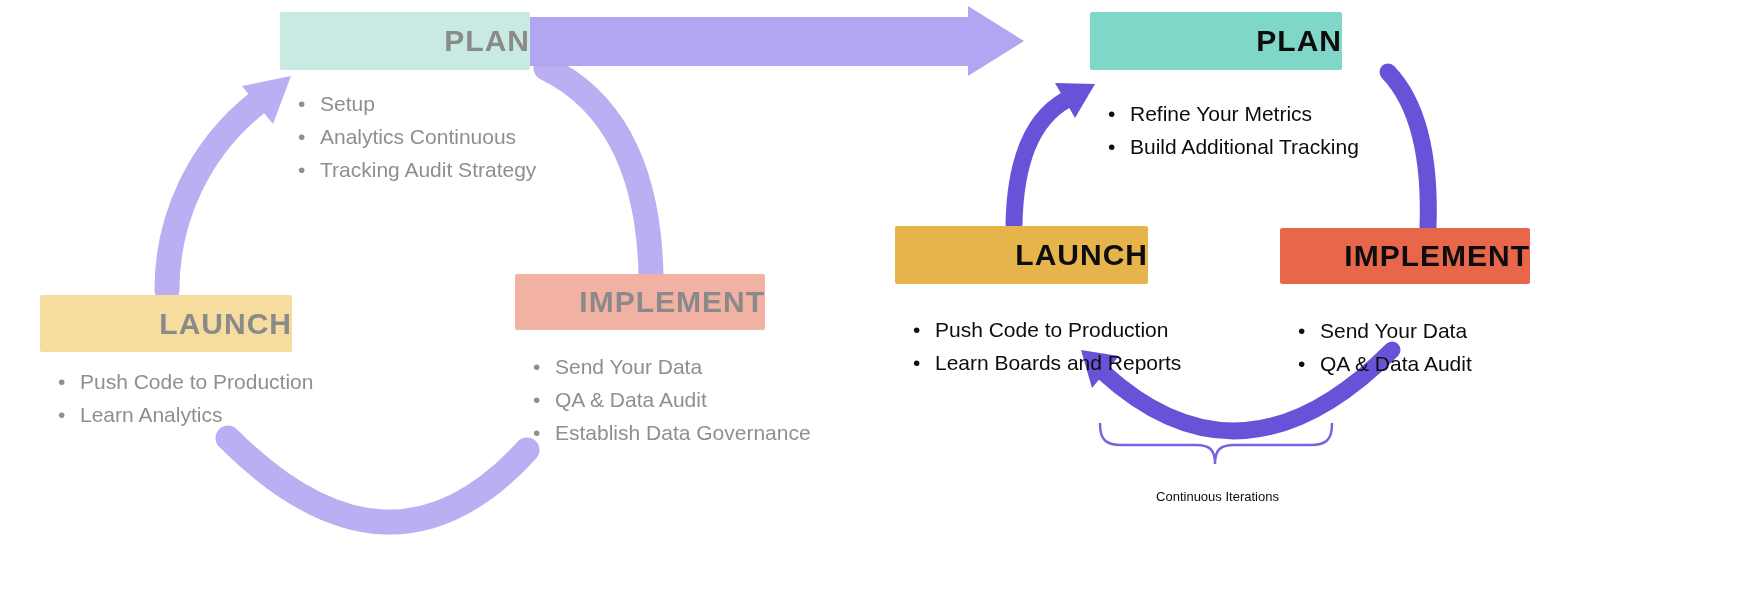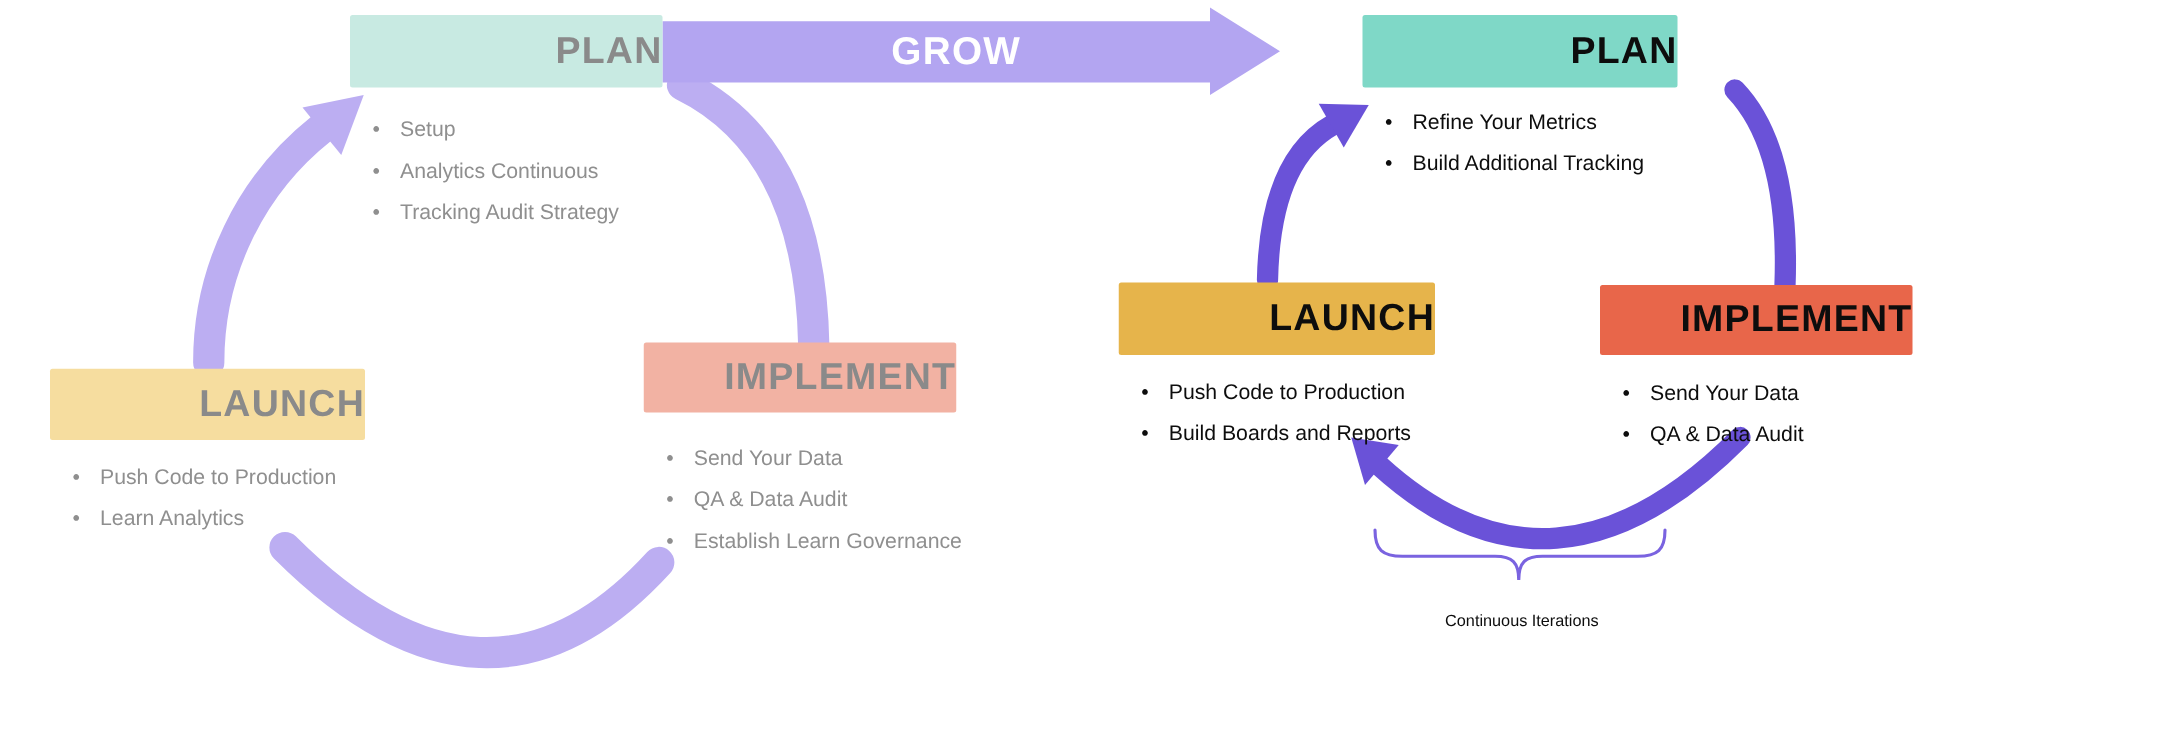--- a/index.html
+++ b/index.html
@@ -55,38 +55,38 @@
     font-weight: bold;
     font-size: 31px;
     letter-spacing: 1px;
   }
 
   ul.bullets {
     position: absolute;
     z-index: 2;
     margin: 0;
     padding: 0;
-    font-size: 17px;
+    font-size: 21px;
     line-height: 20px;
   }
   ul.bullets li {
     list-style: none;
     position: relative;
     padding-left: 24px;
     margin-bottom: 13px;
     white-space: nowrap;
   }
   ul.bullets li::before {
     content: "\2022";
     position: absolute;
     left: 2px;
     top: 0;
   }
   ul.bullets.gray  { color: #8f8f8f; }
-  ul.bullets.black { color: #0d0d0d; }
+  ul.bullets.black { color: #0d0d0d; margin-top: 16px; }
 
   .bullets-left-plan      { left: 296px;  top: 94px;  }
   .bullets-left-implement { left: 531px;  top: 357px; }
   .bullets-left-launch    { left: 56px;   top: 372px; }
   .bullets-right-plan     { left: 1106px; top: 88px;  }
   .bullets-right-launch   { left: 911px;  top: 304px; }
   .bullets-right-implement{ left: 1296px; top: 305px; }
 
   .iterations-caption {
     position: absolute;
@@ -115,21 +115,20 @@
 
     <path d="M 1014 224 Q 1016 128 1066 100" fill="none" stroke="#6a52d8" stroke-width="17" stroke-linecap="round"></path>
     <polygon points="1095,84 1075,118 1055,83" fill="#6a52d8"></polygon>
     <path d="M 1388 72 Q 1432 118 1428 228" fill="none" stroke="#6a52d8" stroke-width="17" stroke-linecap="round"></path>
     <path d="M 1392 350 Q 1243 500 1103 372" fill="none" stroke="#6a52d8" stroke-width="17" stroke-linecap="round"></path>
     <polygon points="1081,350 1119,356 1092,388" fill="#6a52d8"></polygon>
 
     <path d="M 1100 424 C 1100 440 1106 445 1122 445 L 1196 445 C 1210 445 1215 450 1215 464 C 1215 450 1220 445 1234 445 L 1310 445 C 1326 445 1332 440 1332 424" fill="none" stroke="#7a63e0" stroke-width="2.5" stroke-linecap="round"></path>
   </svg>
 
-  <div class="grow-label">GROW</div>
 
   <div class="box faded box-left-plan">
     <span>PLAN</span>
   </div>
   <div class="box faded box-left-implement">
     <span>IMPLEMENT</span>
   </div>
   <div class="box faded box-left-launch">
     <span>LAUNCH</span>
   </div>
@@ -145,34 +144,34 @@
   </div>
 
   <ul class="bullets gray bullets-left-plan">
     <li>Setup</li>
     <li>Analytics Continuous</li>
     <li>Tracking Audit Strategy</li>
   </ul>
   <ul class="bullets gray bullets-left-implement">
     <li>Send Your Data</li>
     <li>QA &amp; Data Audit</li>
-    <li>Establish Learn Governance</li>
+    <li>Establish Data Governance</li>
   </ul>
   <ul class="bullets gray bullets-left-launch">
     <li>Push Code to Production</li>
     <li>Learn Analytics</li>
   </ul>
 
   <ul class="bullets black bullets-right-plan">
     <li>Refine Your Metrics</li>
     <li>Build Additional Tracking</li>
   </ul>
   <ul class="bullets black bullets-right-launch">
     <li>Push Code to Production</li>
-    <li>Build Boards and Reports</li>
+    <li>Learn Boards and Reports</li>
   </ul>
   <ul class="bullets black bullets-right-implement">
     <li>Send Your Data</li>
     <li>QA &amp; Data Audit</li>
   </ul>
 
   <div class="iterations-caption">Continuous Iterations</div>
 
 </div>
 

